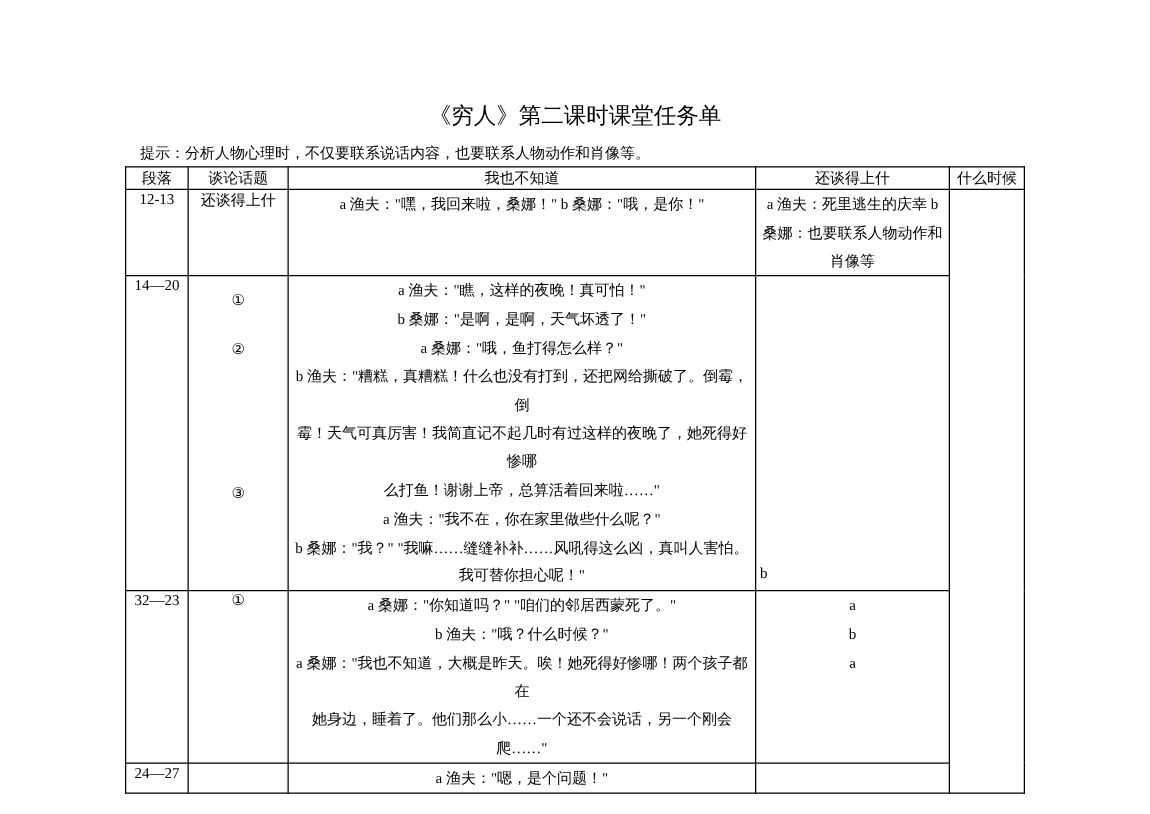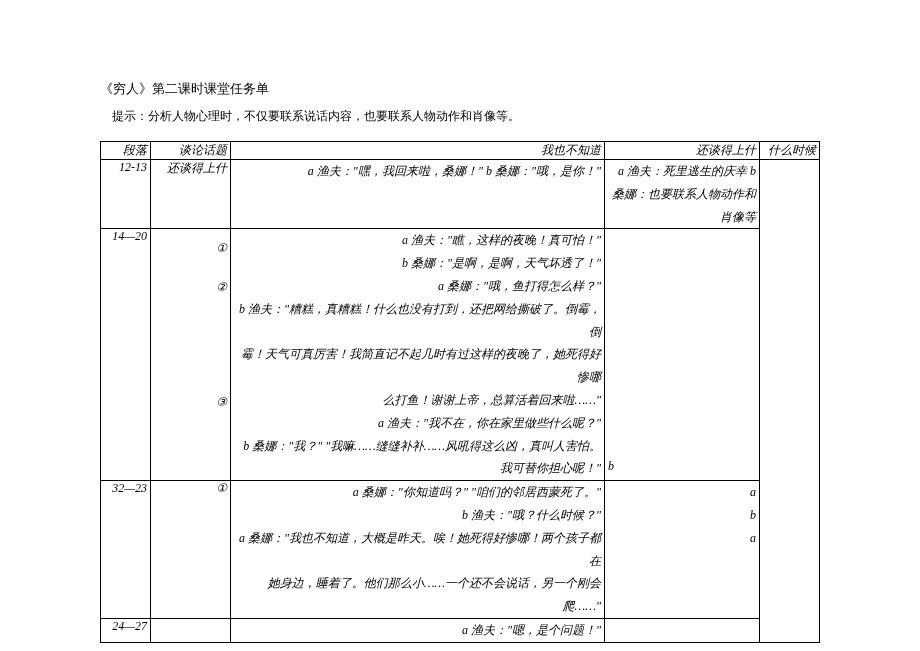--- a/index.html
+++ b/index.html
@@ -4,41 +4,41 @@
   <style>
     * { margin: 0; padding: 0; box-sizing: border-box; }
     body {
       font-family: "SimSun", "宋体", serif;
       font-size: 12px;
       background: #fff;
       padding: 80px 100px 40px 100px;
       color: #000;
     }
     .title {
+      text-align: center;
       margin-bottom: 10px;
-      font-size: 13px;
+      font-size: 18px;
     }
     .hint {
-      margin-bottom: 16px;
+      margin-bottom: 2px;
       font-size: 12px;
       text-indent: 1em;
     }
     table {
       border-collapse: collapse;
       width: 100%;
       table-layout: fixed;
     }
     th, td {
       border: 1px solid #000;
       padding: 0 3px;
       vertical-align: top;
-      text-align: right;
+      text-align: center;
       font-weight: normal;
       font-size: 12px;
-      font-style: italic;
     }
     th {
       font-weight: normal;
     }
     .col-para { width: 50px; }
     .col-topic { width: 80px; }
     .col-content { width: auto; }
     .col-psych { width: 155px; }
     .col-quality { width: 60px; }
     .line { line-height: 1.9; }

